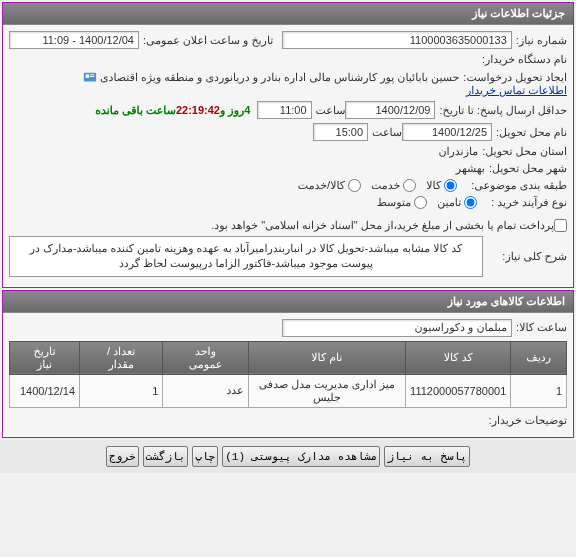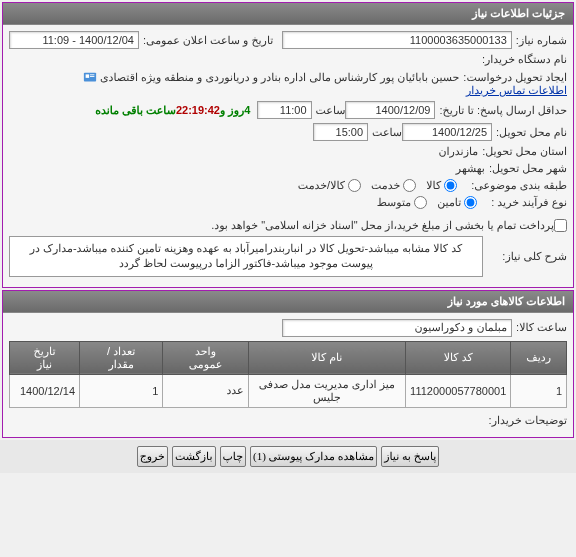--- a/index.html
+++ b/index.html
@@ -94,21 +94,21 @@
   display: flex;
   justify-content: center;
   gap: 4px;
   padding: 6px;
   background: #e8e8e8;
 }
 .btn {
   border: 1px solid #777;
   background: linear-gradient(#f5f5f5, #d5d5d5);
   padding: 3px 2px;
-  font-family: Liberation Serif, serif;
+  font-family: Liberation Mono, monospace;
   font-size: 11px;
   cursor: pointer;
   border-radius: 2px;
 }
 .spacer { flex: 1; }
 </style>
 </head>
 <body>
 
 <div class="panel">

